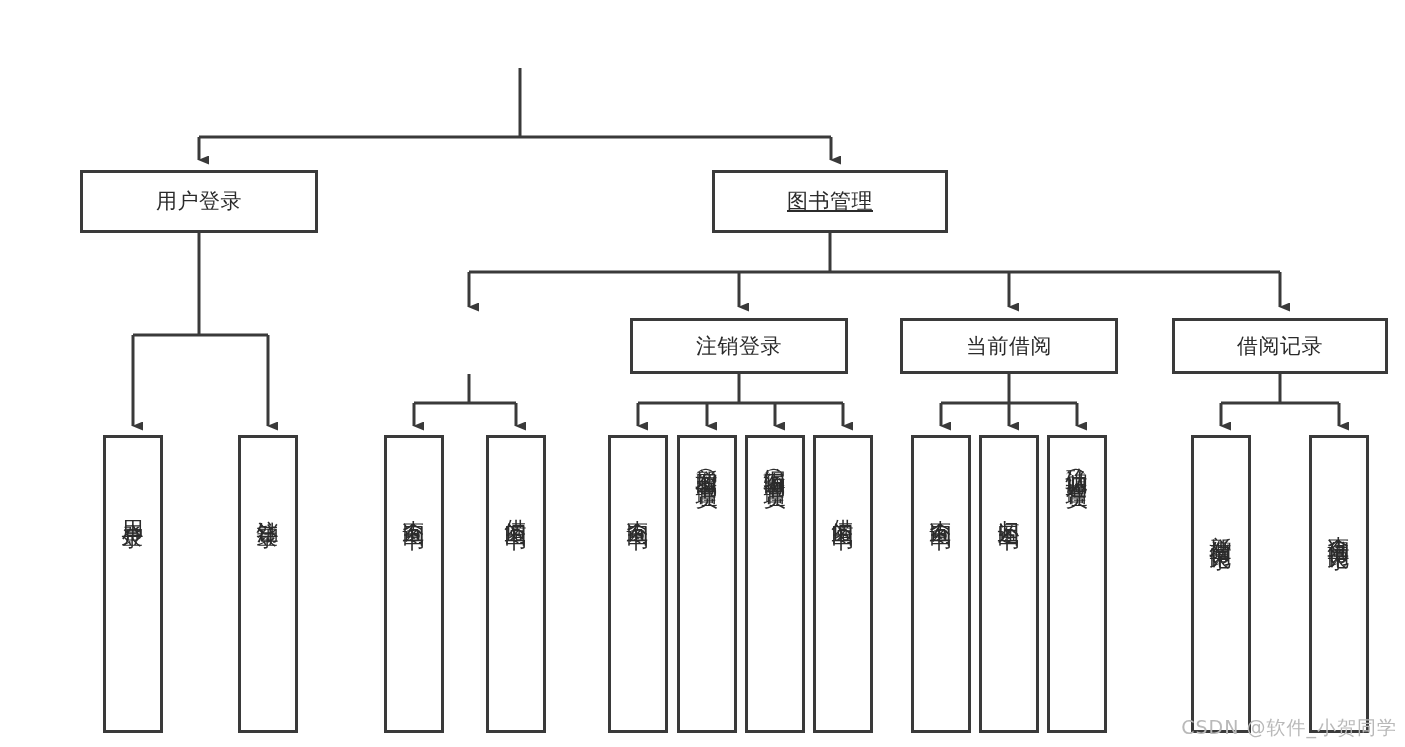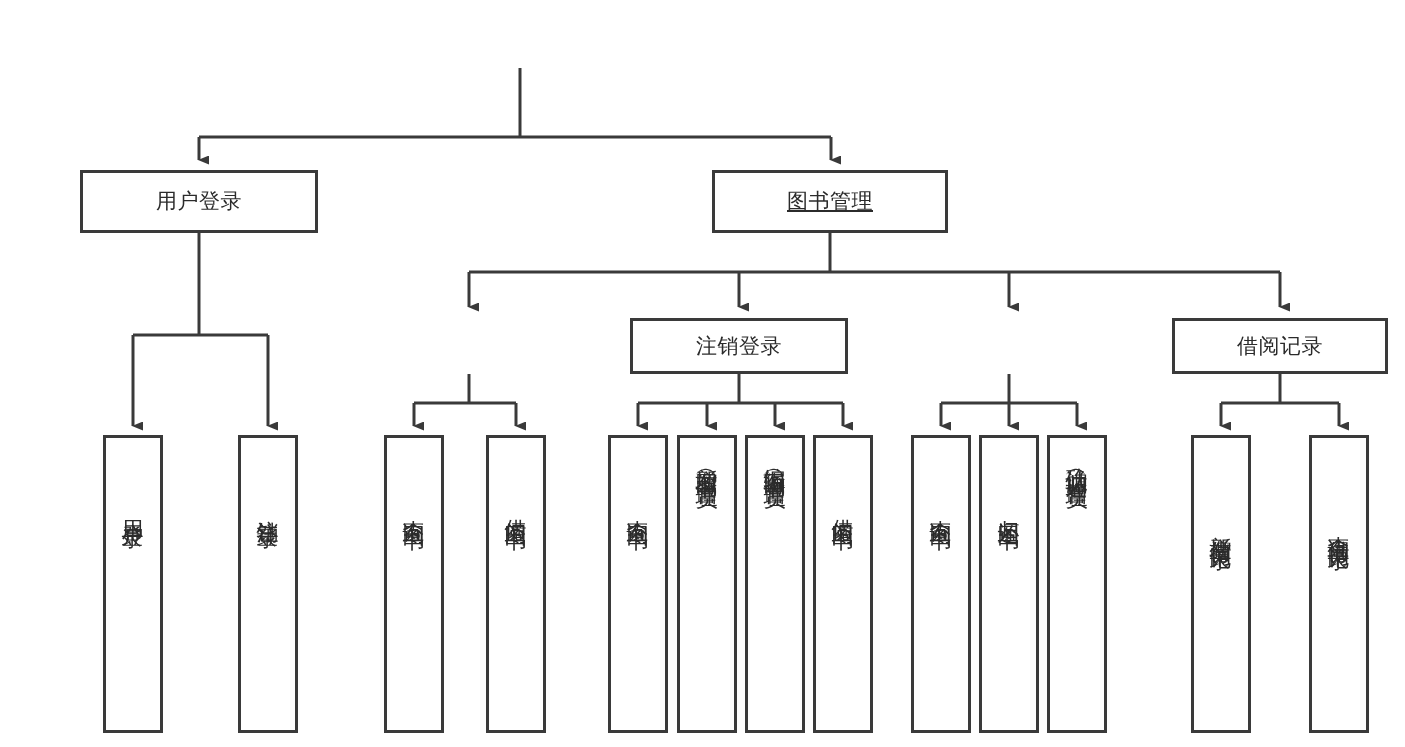--- a/index.html
+++ b/index.html
@@ -138,20 +138,23 @@
   <div class="node horizontal" style="left:80px; top:170px; width:238px; height:63px;">
     <span class="lbl">用户登录</span>
   </div>
   <div class="node horizontal" style="left:712px; top:170px; width:236px; height:63px;text-decoration:underline;">
     <span class="lbl">图书管理</span>
   </div>
 
   <div class="node horizontal" style="left:630px; top:318px; width:218px; height:56px;">
     <span class="lbl">注销登录</span>
   </div>
+  <div class="node horizontal" style="left:900px; top:318px; width:218px; height:56px;">
+    <span class="lbl">当前借阅</span>
+  </div>
   <div class="node horizontal" style="left:1172px; top:318px; width:216px; height:56px;">
     <span class="lbl">借阅记录</span>
   </div>
 
   <div class="node vertical mid" style="left:103px; top:435px; width:60px; height:298px;">
     <span class="lbl">用户登录</span>
   </div>
   <div class="node vertical mid" style="left:238px; top:435px; width:60px; height:298px;">
     <span class="lbl">注销登录</span>
   </div>
@@ -186,13 +189,14 @@
     <span class="lbl">确认归还（管理员）</span>
   </div>
 
   <div class="node vertical midsm" style="left:1191px; top:435px; width:60px; height:298px;">
     <span class="lbl">新增借阅记录</span>
   </div>
   <div class="node vertical midsm" style="left:1309px; top:435px; width:60px; height:298px;">
     <span class="lbl">查询借阅记录</span>
   </div>
 
+  <div class="watermark">CSDN @软件_小贺同学</div>
 </div>
 
 </body></html>

